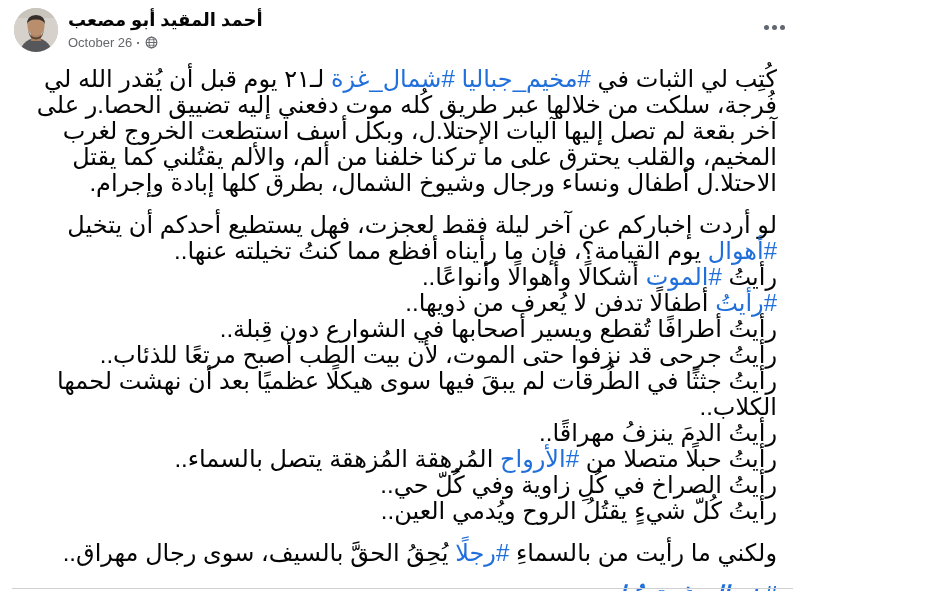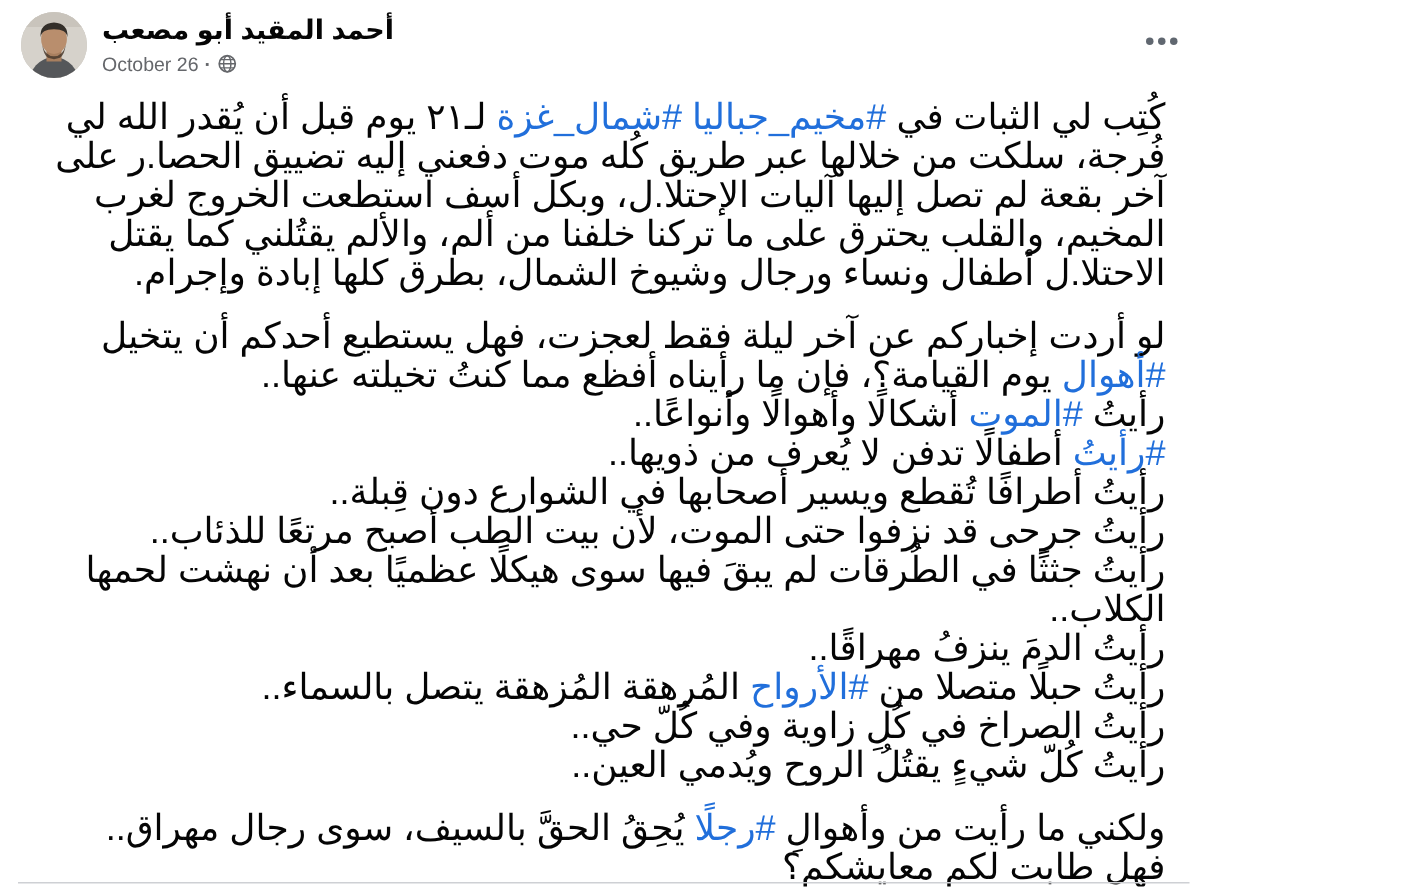--- a/index.html
+++ b/index.html
@@ -92,19 +92,19 @@
           <i></i>
           <i></i>
         </span>
     </div>
 
   </div>
 
   <div class="body" dir="rtl">
       <div class="post-block"><span>كُتِب لي الثبات في </span><a href="#" class="hashtag">#مخيم_جباليا</a><span> </span><a href="#" class="hashtag">#شمال_غزة</a><span> لـ٢١ يوم قبل أن يُقدر الله لي فُرجة، سلكت من خلالها عبر طريق كُله موت دفعني إليه تضييق الحصا.ر على آخر بقعة لم تصل إليها آليات الإحتلا.ل، وبكل أسف استطعت الخروج لغرب المخيم، والقلب يحترق على ما تركنا خلفنا من ألم، والألم يقتُلني كما يقتل الاحتلا.ل أطفال ونساء ورجال وشيوخ الشمال، بطرق كلها إبادة وإجرام.</span></div>
       <div class="post-block"><span>لو أردت إخباركم عن آخر ليلة فقط لعجزت، فهل يستطيع أحدكم أن يتخيل </span><a href="#" class="hashtag">#أهوال</a><span> يوم القيامة؟، فإن ما رأيناه أفظع مما كنتُ تخيلته عنها..</span><br><span>رأيتُ </span><a href="#" class="hashtag">#الموت</a><span> أشكالًا وأهوالًا وأنواعًا..</span><br><a href="#" class="hashtag">#رأيتُ</a><span> أطفالًا تدفن لا يُعرف من ذويها..</span><br><span>رأيتُ أطرافًا تُقطع ويسير أصحابها في الشوارع دون قِبلة..</span><br><span>رأيتُ جرحى قد نزفوا حتى الموت، لأن بيت الطب أصبح مرتعًا للذئاب..</span><br><span>رأيتُ جثثًا في الطُرقات لم يبقَ فيها سوى هيكلًا عظميًا بعد أن نهشت لحمها الكلاب..</span><br><span>رأيتُ الدمَ ينزفُ مهراقًا..</span><br><span>رأيتُ حبلًا متصلا من </span><a href="#" class="hashtag">#الأرواح</a><span> المُرهقة المُزهقة يتصل بالسماء..</span><br><span>رأيتُ الصراخ في كُلِ زاوية وفي كُلّ حي..</span><br><span>رأيتُ كُلّ شيءٍ يقتُلُ الروح ويُدمي العين..</span></div>
-      <div class="post-block"><span>ولكني ما رأيت من وأهوالِ </span><a href="#" class="hashtag">#رجلًا</a><span> يُحِقُ الحقَّ بالسيف، سوى رجال مهراق..</span><br><span>فهل طابت لكم معايشكم؟</span></div>
+      <div class="post-block"><span>ولكني ما رأيت من بالسماءِ </span><a href="#" class="hashtag">#رجلًا</a><span> يُحِقُ الحقَّ بالسيف، سوى رجال مهراق..</span><br></div>
       <div class="post-block"><a href="#" class="hashtag bold">#شمال_غزة_يُباد</a></div>
     </div>
 
   <div class="bottom-divider"></div>
 
 </div>
 
 </body></html>

